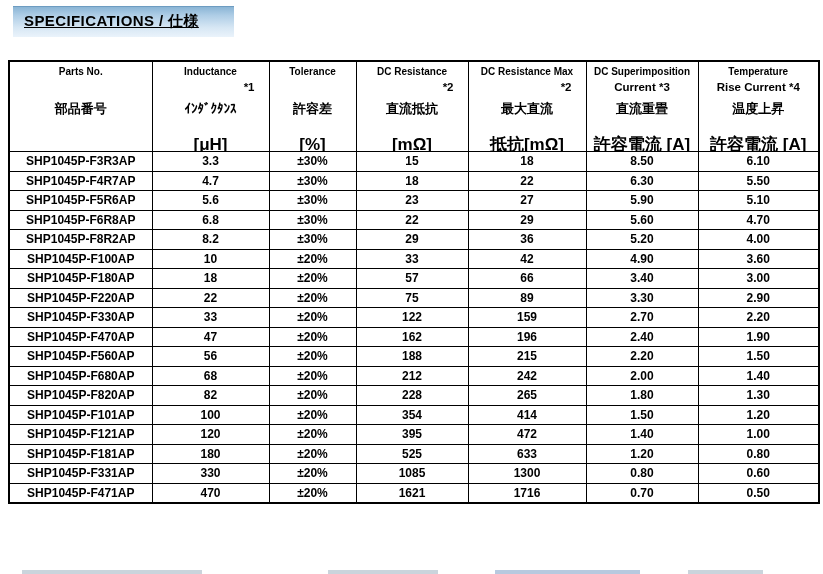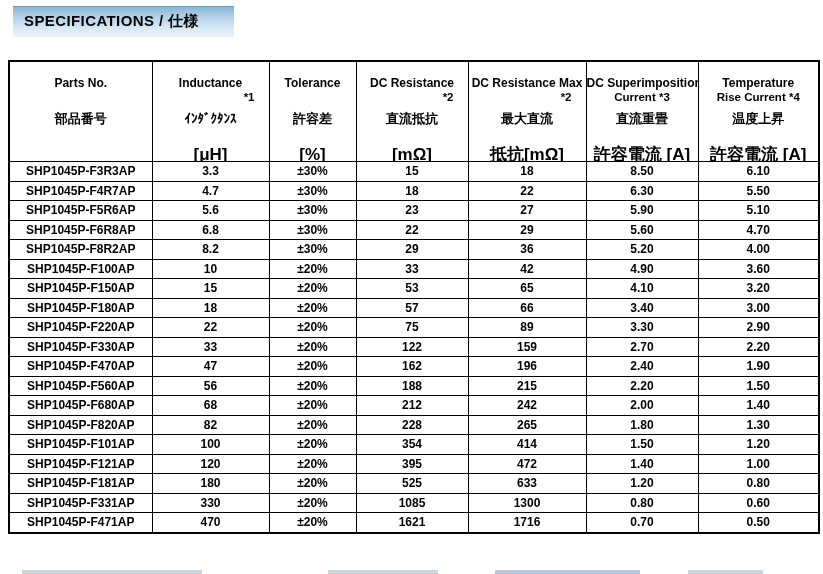--- a/index.html
+++ b/index.html
@@ -12,36 +12,36 @@
 
   
   .title-bar {
     position:absolute; left:13px; top:6px; width:221px; height:31px;
     background:linear-gradient(180deg,#86b2d3 0%,#aecde6 30%,#d7e7f4 70%,#eaf3fb 100%);
     display:flex; align-items:center;
     box-shadow:inset 0 1px 0 #6d9cc1;
   }
   .title-text {
     font-weight:bold; font-size:15px; letter-spacing:0.4px;
-    padding-left:11px; white-space:nowrap;
+    text-decoration:underline; padding-left:11px; white-space:nowrap;
   }
 
   
   table.spec {
     position:absolute; left:8px; top:60px; width:810px;
     border-collapse:collapse; table-layout:fixed;
     border:2px solid #000;
   }
   .spec th, .spec td {
     border:1px solid #000; padding:0; text-align:center;
     font-weight:bold; white-space:nowrap; overflow:hidden;
   }
   .spec thead th { height:75px; vertical-align:top; }
   .hline { line-height:1; }
-  .hline.l1 { padding-top:15px; height:13px; font-size:12px; }
+  .hline.l1 { padding-top:5px; height:13px; font-size:10px; }
   .hline.l2 { height:14px; font-size:11.5px; padding-top:2px; }
   .hline.l2.right { text-align:right; padding-right:14px; }
   .hline.l3 { height:24px; font-size:13px; display:flex; align-items:center; justify-content:center; }
   .hline.l4 { height:15px; font-size:17px;margin-top:16px; }
   .spec tbody td { height:18.5px; font-size:12px; line-height:18.5px; }
 
   
   .fragment {
     position:absolute; top:570px; height:4px; opacity:0.55;
     background:#9fb0bf;
@@ -162,29 +162,20 @@
         <tr>
           <td>SHP1045P-F100AP</td>
           <td>10</td>
           <td>±20%</td>
           <td>33</td>
           <td>42</td>
           <td>4.90</td>
           <td>3.60</td>
         </tr>
         <tr>
-          <td>SHP1045P-F150AP</td>
-          <td>15</td>
-          <td>±20%</td>
-          <td>53</td>
-          <td>65</td>
-          <td>4.10</td>
-          <td>3.20</td>
-        </tr>
-        <tr>
           <td>SHP1045P-F180AP</td>
           <td>18</td>
           <td>±20%</td>
           <td>57</td>
           <td>66</td>
           <td>3.40</td>
           <td>3.00</td>
         </tr>
         <tr>
           <td>SHP1045P-F220AP</td>

